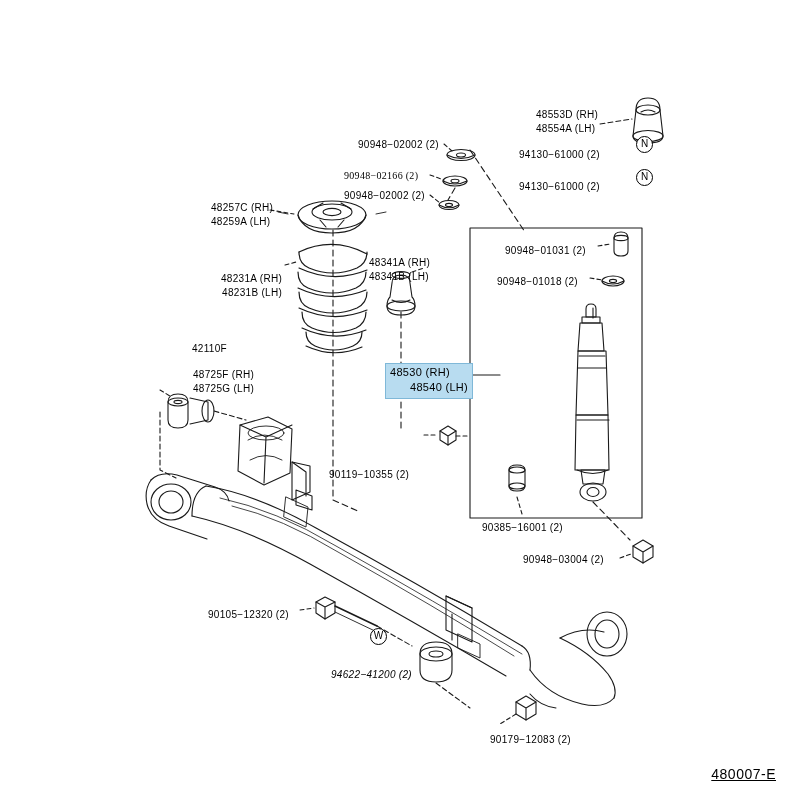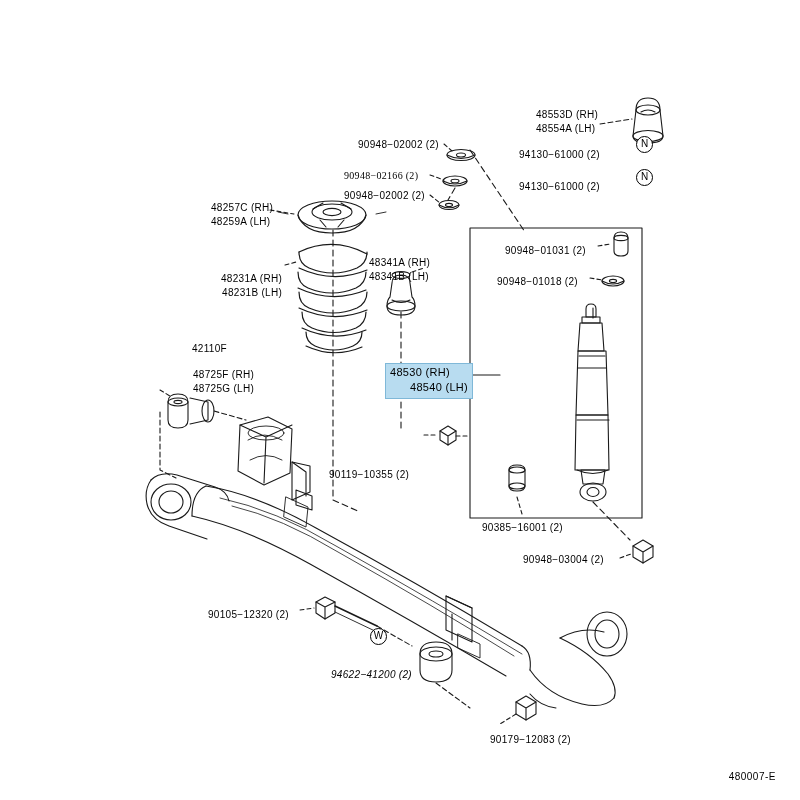--- a/index.html
+++ b/index.html
@@ -39,24 +39,25 @@
   }
   #svg-layer {
     position: absolute;
     left: 0; top: 0;
     width: 800px; height: 800px;
   }
   .code {
     position: absolute;
     right: 24px;
     bottom: 18px;
-    font-size: 10px;
+    font-size: 14px;
     letter-spacing: 0.5px;
     color: #000;
     font-family: "Liberation Sans", sans-serif;
+    text-decoration: underline;
   }
   .circ-letter {
     position: absolute;
     width: 15px; height: 15px;
     border: 1px solid #000;
     border-radius: 50%;
     font-size: 10px;
     line-height: 14px;
     text-align: center;
     color: #000;

